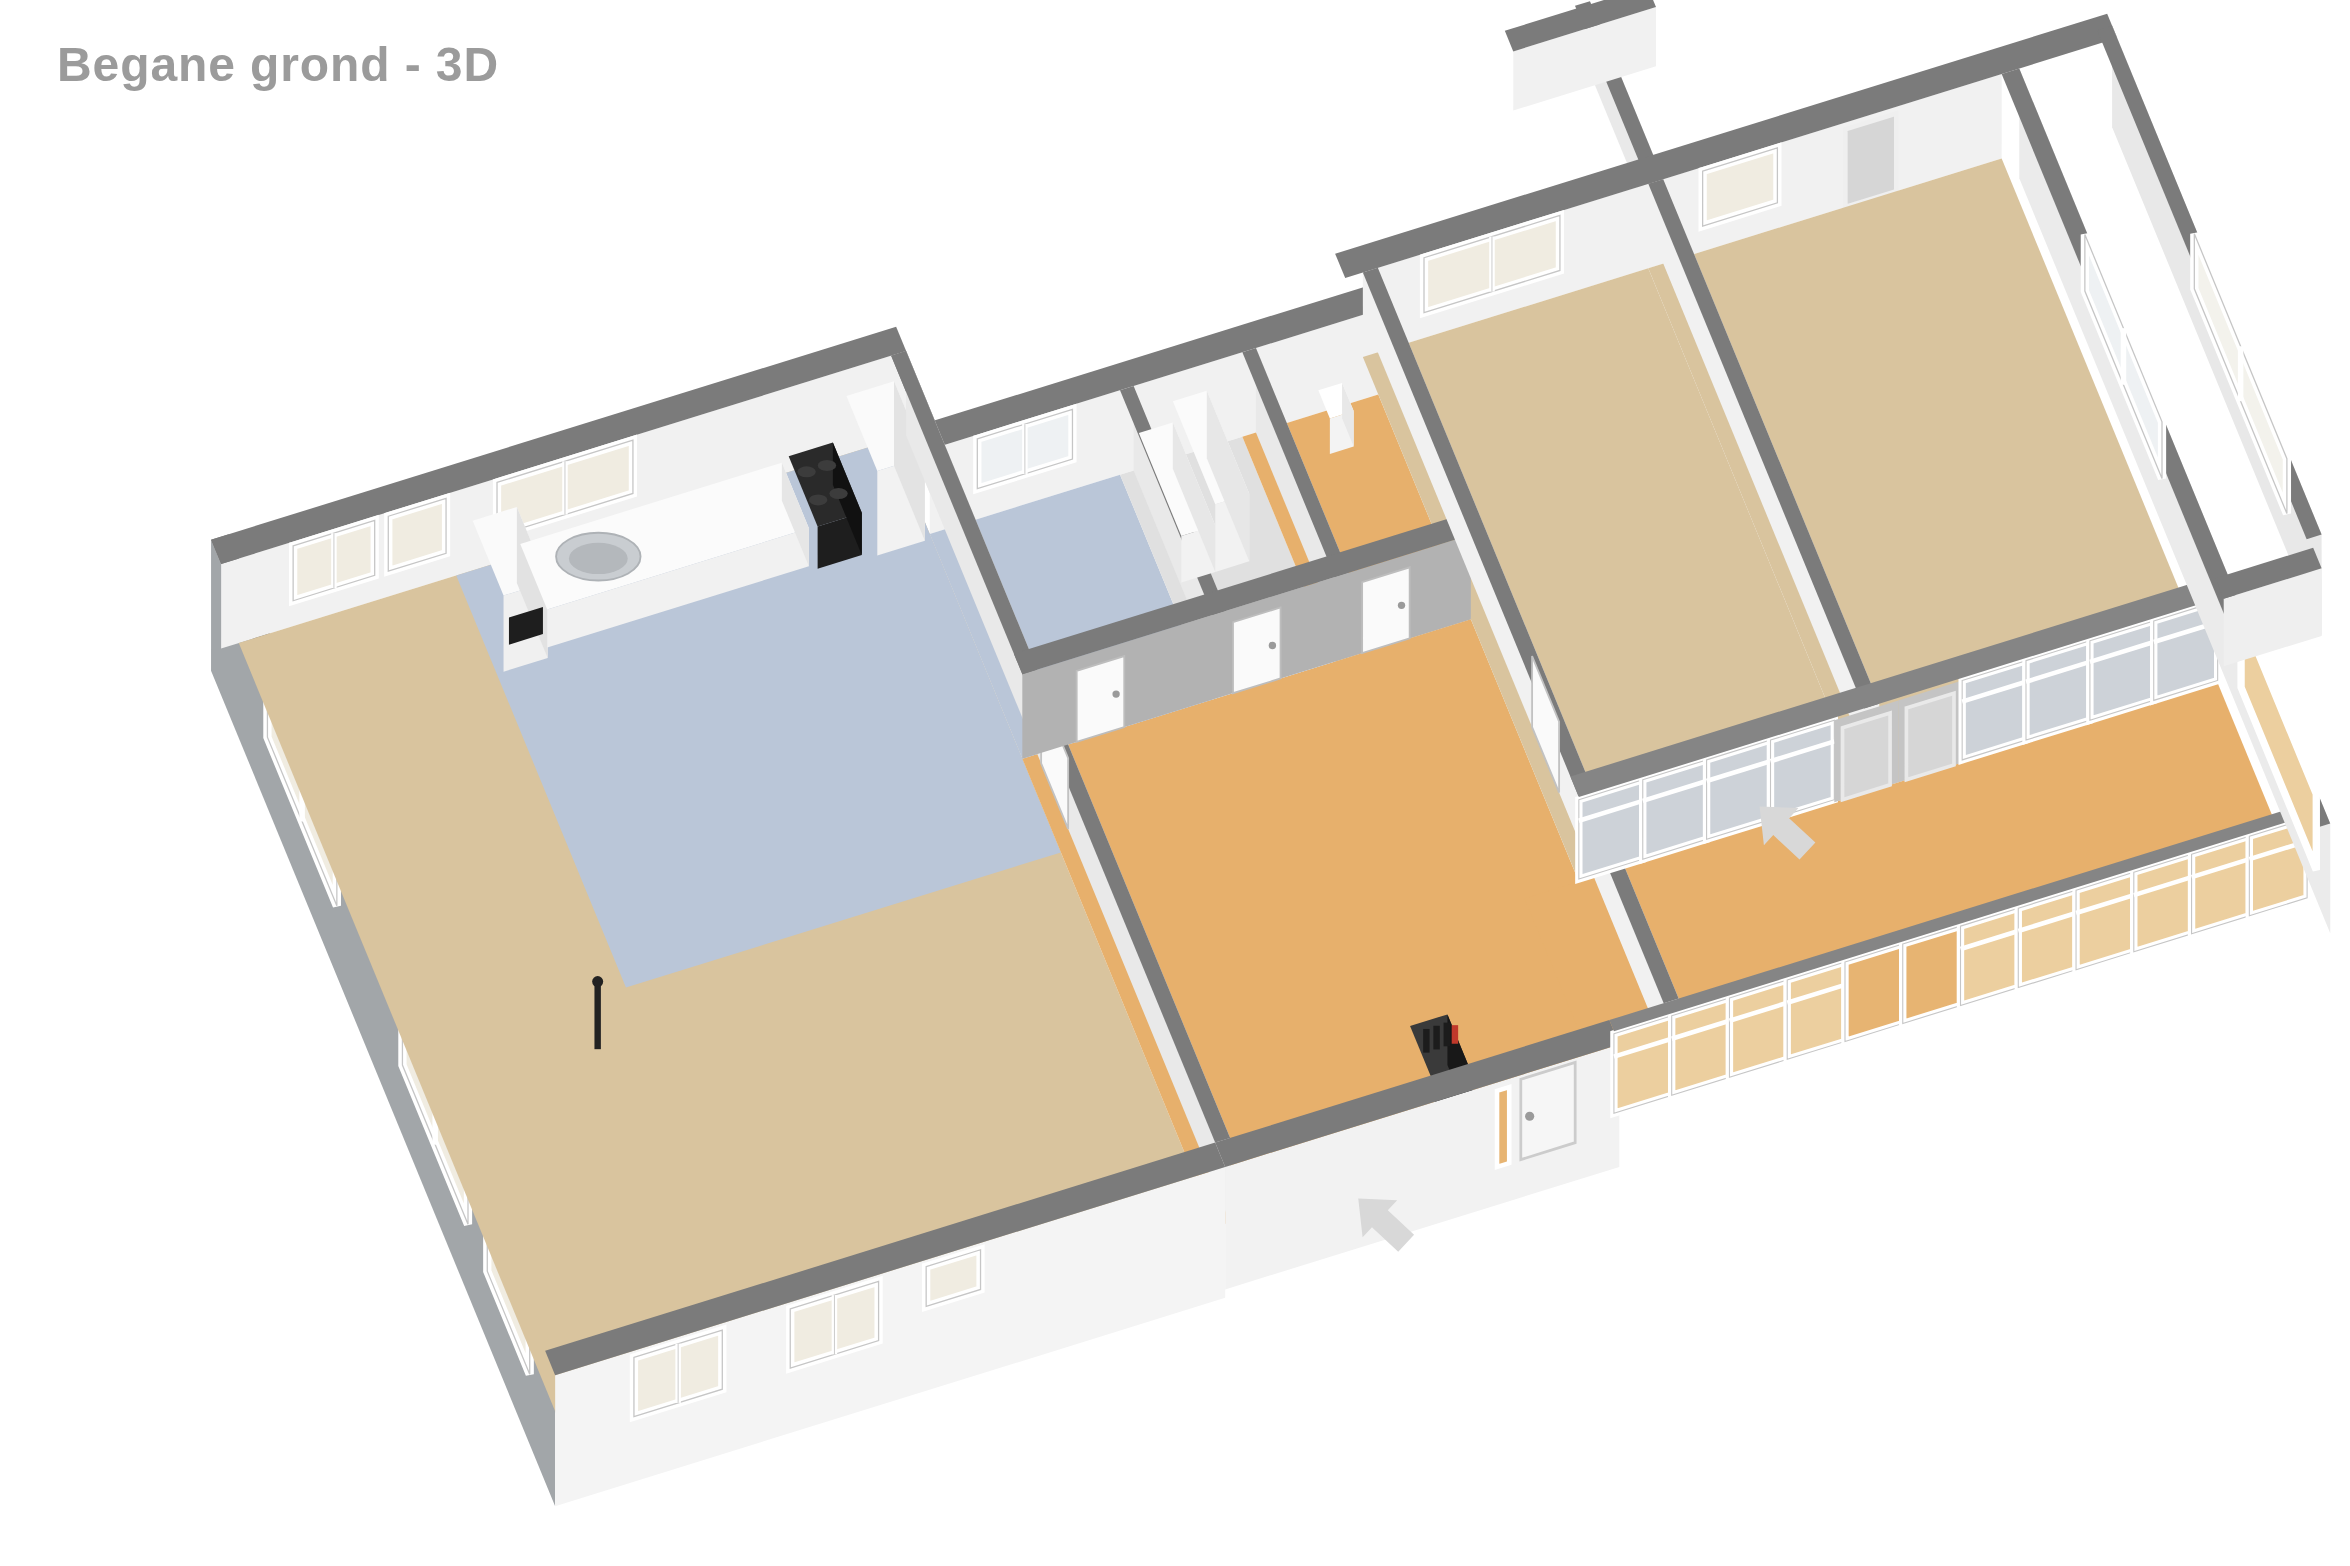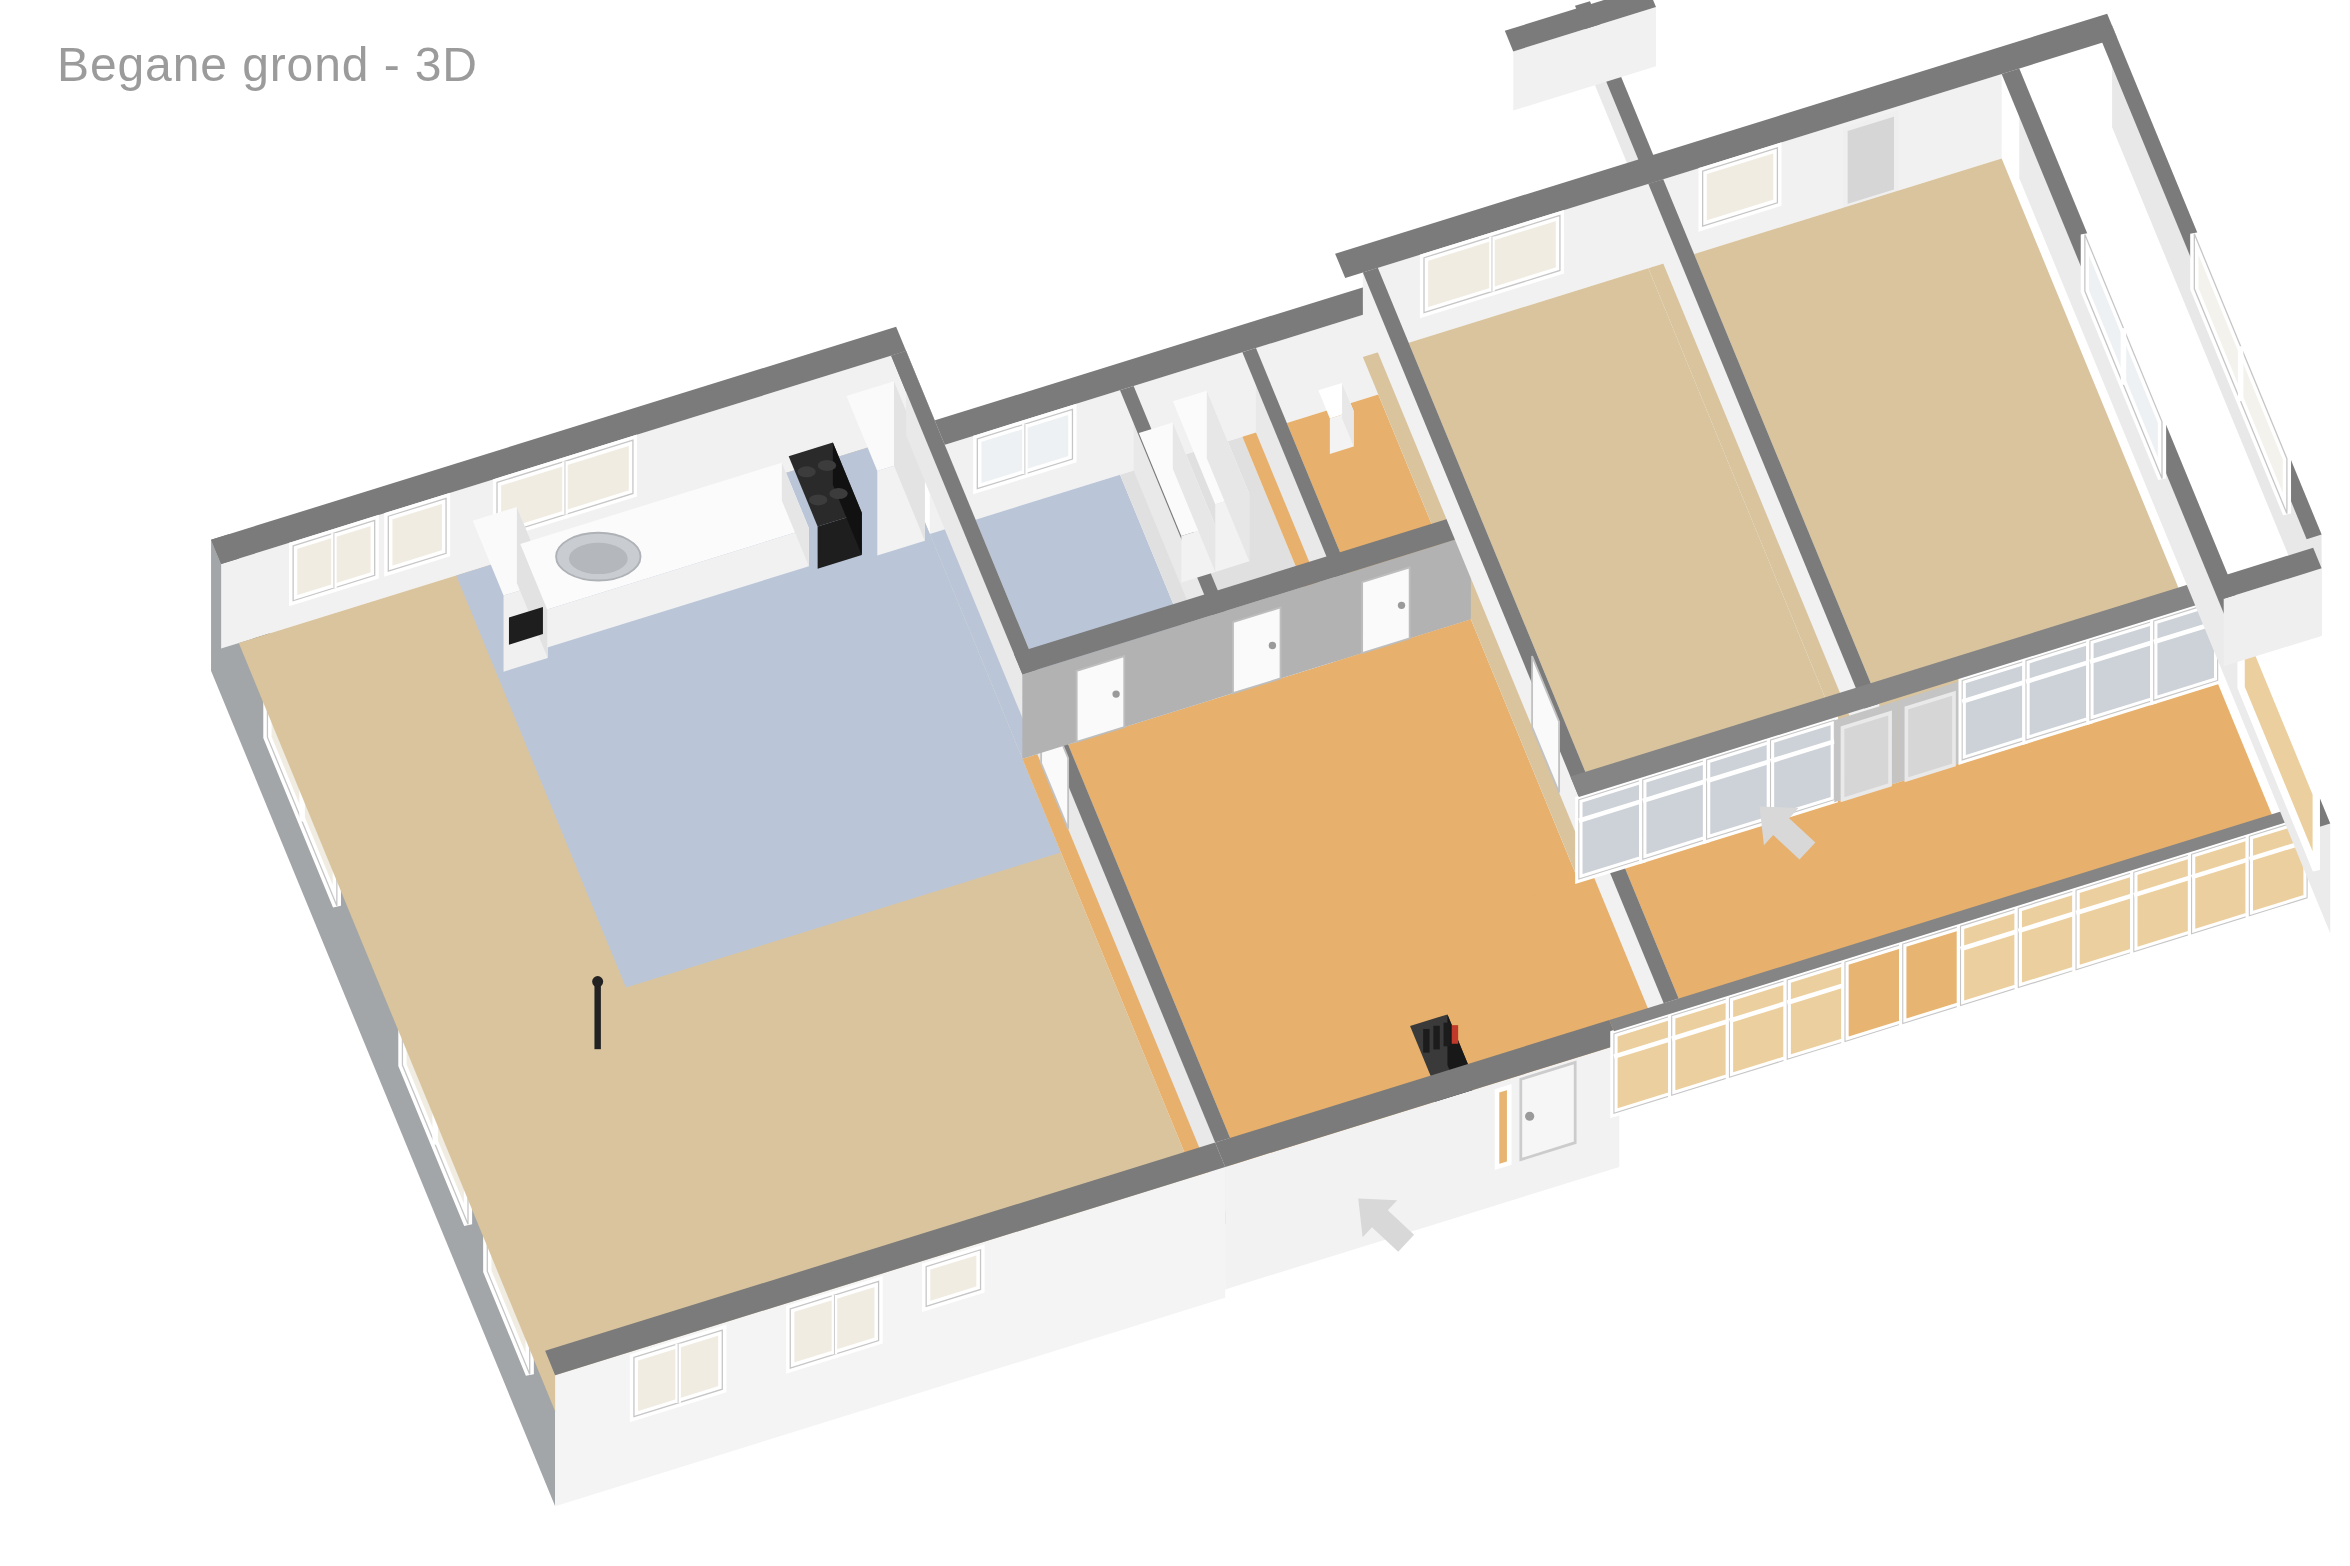--- a/index.html
+++ b/index.html
@@ -1,17 +1,17 @@
 <!DOCTYPE html>
 <html style="font-size:14.7px"><head>
 <meta charset="utf-8">
 <style>
   html,body{margin:0;padding:0;background:#ffffff;width:2351px;height:1567px;overflow:hidden;}
   #stage{position:relative;width:2351px;height:1567px;background:#ffffff;font-family:"Liberation Sans",sans-serif;}
-  #plan-title{position:absolute;left:57px;top:37px;font-size:48px;letter-spacing:0.9px;color:#9b9b9b;font-weight:400;}
+  #plan-title{position:absolute;left:57px;top:37px;font-size:48px;letter-spacing:0.9px;color:#9b9b9b;font-weight:700;}
   svg{position:absolute;left:0;top:0;}
   polygon,line,ellipse,circle{shape-rendering:auto;}
 </style>
 </head>
 <body>
 
 <div id="stage">
   <div id="plan-title">Begane grond - 3D</div>
   <svg id="scene" width="2351" height="1567" viewBox="0 0 2560 1706">
       <polygon points="1731.3,1.1 1811.1,194.9 1811.1,273.1 1731.3,79.3" fill="#e9e9e9"></polygon>

